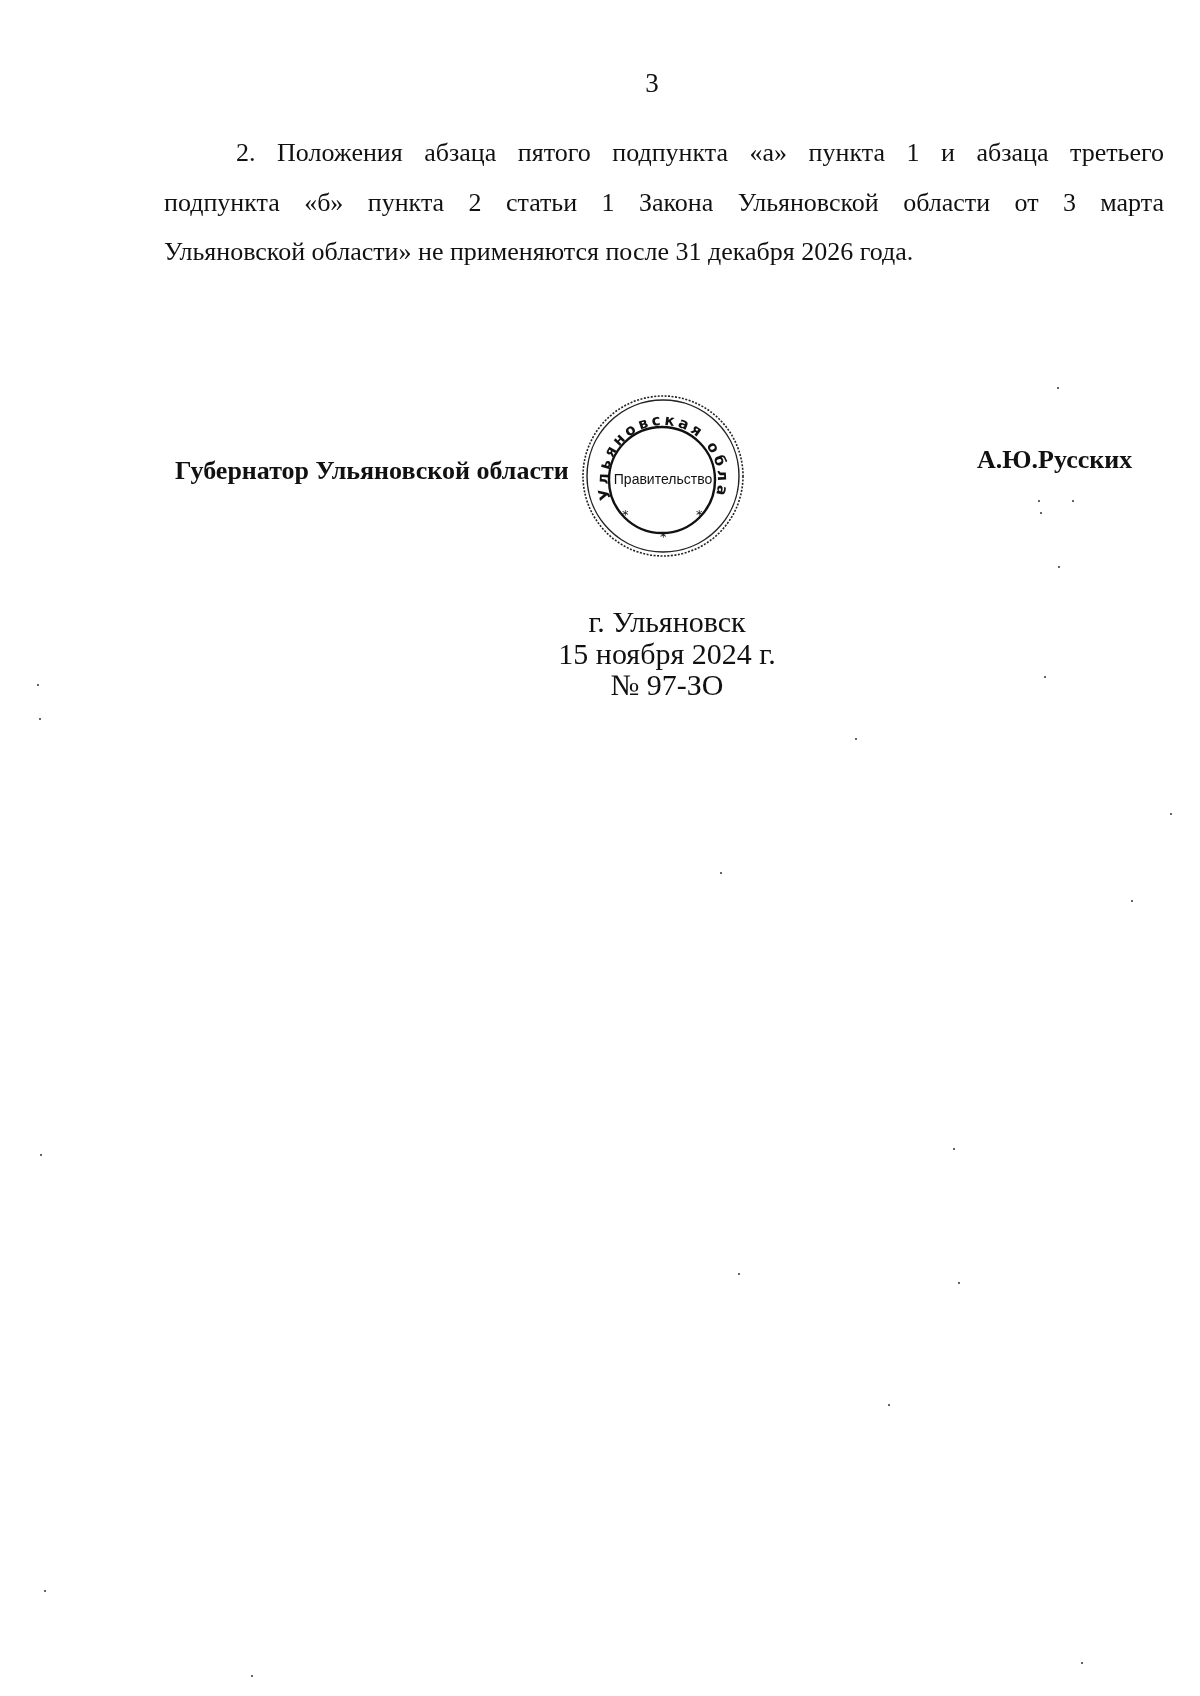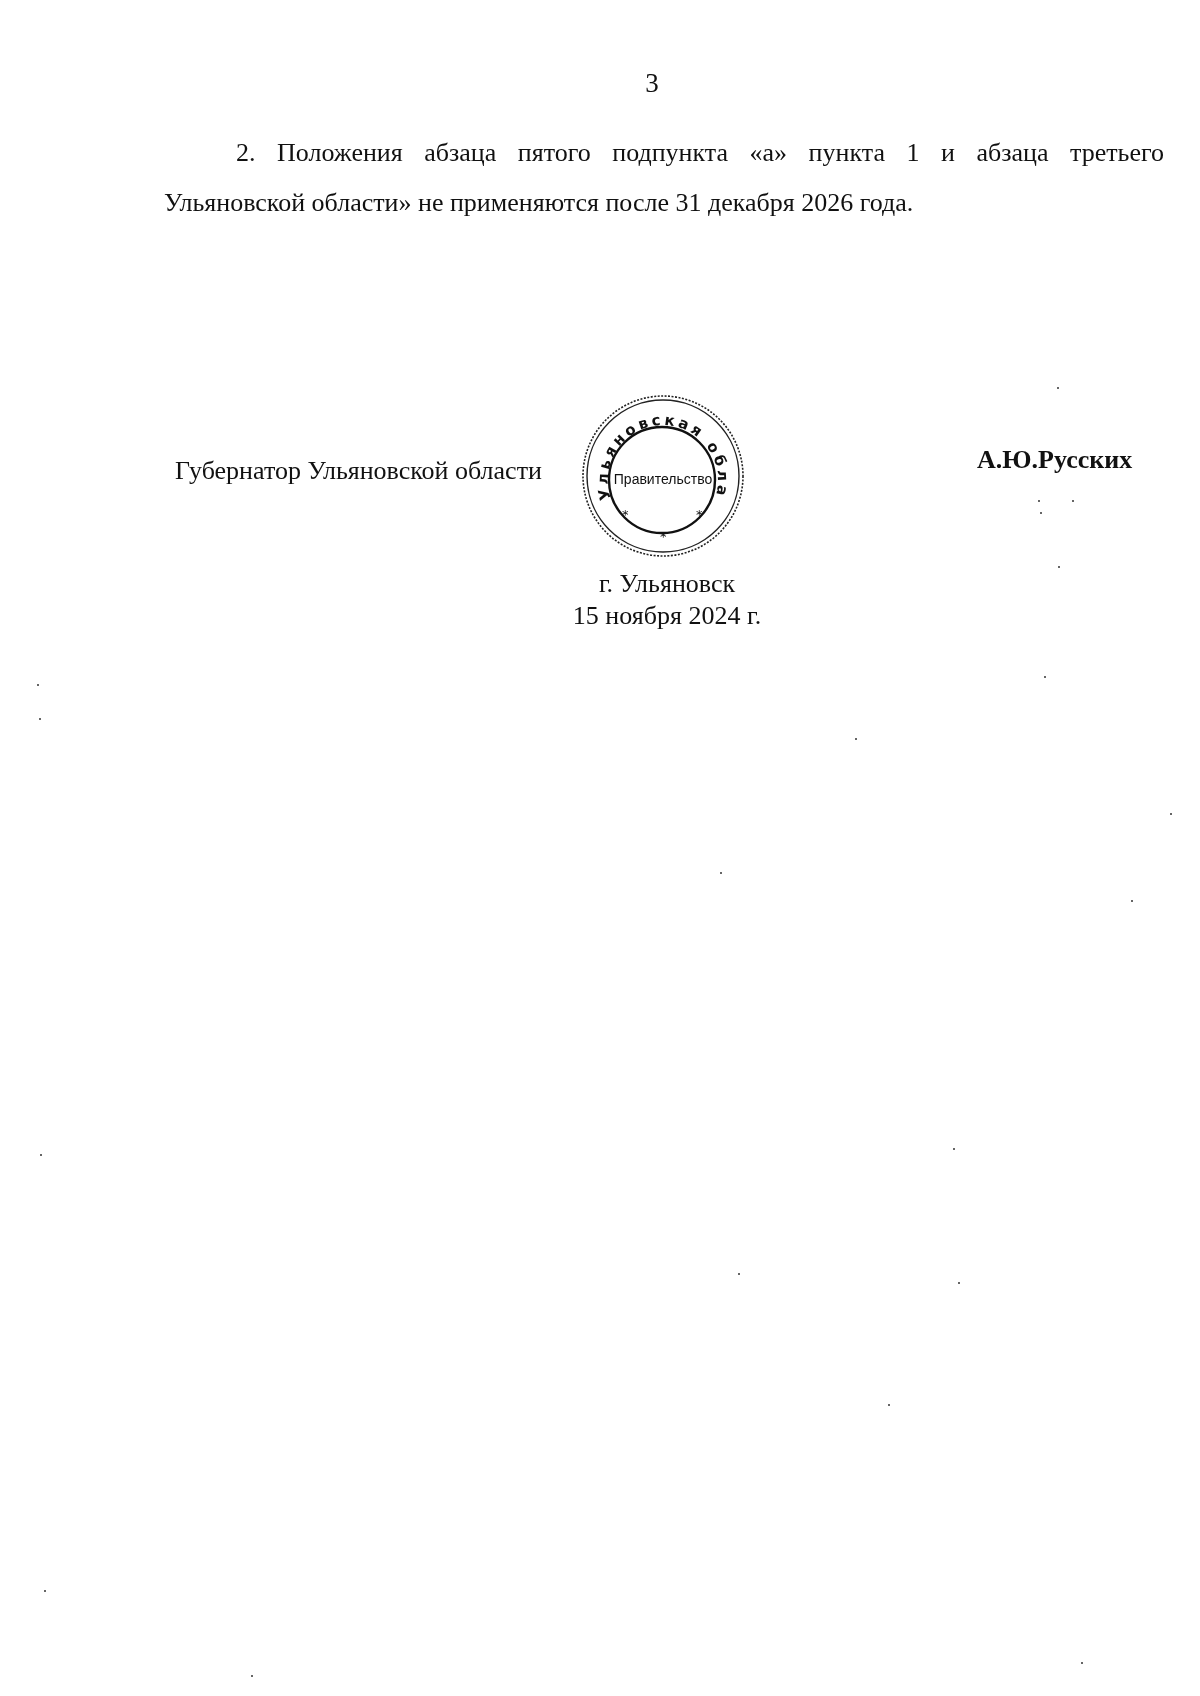--- a/index.html
+++ b/index.html
@@ -45,21 +45,21 @@
       padding-left: 72px;
     }
     .body-text .line.last {
       text-align-last: left;
     }
     .sign-title {
       position: absolute;
       left: 175px;
       top: 456px;
       font-size: 26px;
-      font-weight: normal;
+      font-weight: bold;
       line-height: 30px;
       white-space: nowrap;
     }
     .sign-name {
       position: absolute;
       left: 977px;
       top: 445px;
       font-size: 26px;
       font-weight: bold;
       line-height: 30px;
@@ -69,41 +69,42 @@
       position: absolute;
       left: 580px;
       top: 393px;
       width: 166px;
       height: 166px;
     }
     .place-block {
       position: absolute;
       left: 517px;
       width: 300px;
-      top: 568px;
+      top: 606px;
       text-align: center;
-      font-size: 26px;
+      font-size: 30px;
       line-height: 31.5px;
     }
     .place-block div { white-space: nowrap; }
     .speck {
       position: absolute;
       width: 2px;
       height: 2px;
       background: #333;
       border-radius: 1px;
     }
   </style>
 </head>
 <body>
 
 <div class="page-number">3</div>
 
 <div class="body-text">
   <span class="line first">2.  Положения абзаца пятого подпункта «а» пункта 1 и абзаца третьего</span>
+  <span class="line">подпункта «б» пункта 2 статьи 1 Закона Ульяновской области от 3 марта</span>
   <span class="line last">Ульяновской области» не применяются после 31 декабря 2026 года.</span>
 </div>
 
 <div class="sign-title">Губернатор Ульяновской области</div>
 
 <div class="stamp">
   <svg width="166" height="166" viewBox="0 0 166 166" xmlns="http://www.w3.org/2000/svg">
     <defs>
       <path id="ringPath" d="M 33,110 A 55,55 0 1,1 133,110" fill="none"></path>
     </defs>
@@ -118,20 +119,21 @@
     <text x="80" y="148" font-family="'DejaVu Sans', sans-serif" font-size="13" fill="#111">*</text>
     <text x="116" y="126" font-family="'DejaVu Sans', sans-serif" font-size="13" fill="#111">*</text>
   </svg>
 </div>
 
 <div class="sign-name">А.Ю.Русских</div>
 
 <div class="place-block">
   <div>г. Ульяновск</div>
   <div>15 ноября 2024 г.</div>
+  <div>№ 97-ЗО</div>
 </div>
 
 <div class="speck" style="left:1057px;top:387px;"></div>
 <div class="speck" style="left:1038px;top:500px;"></div>
 <div class="speck" style="left:1072px;top:500px;"></div>
 <div class="speck" style="left:1040px;top:512px;"></div>
 <div class="speck" style="left:1058px;top:566px;"></div>
 <div class="speck" style="left:37px;top:684px;"></div>
 <div class="speck" style="left:39px;top:718px;"></div>
 <div class="speck" style="left:1044px;top:676px;"></div>

